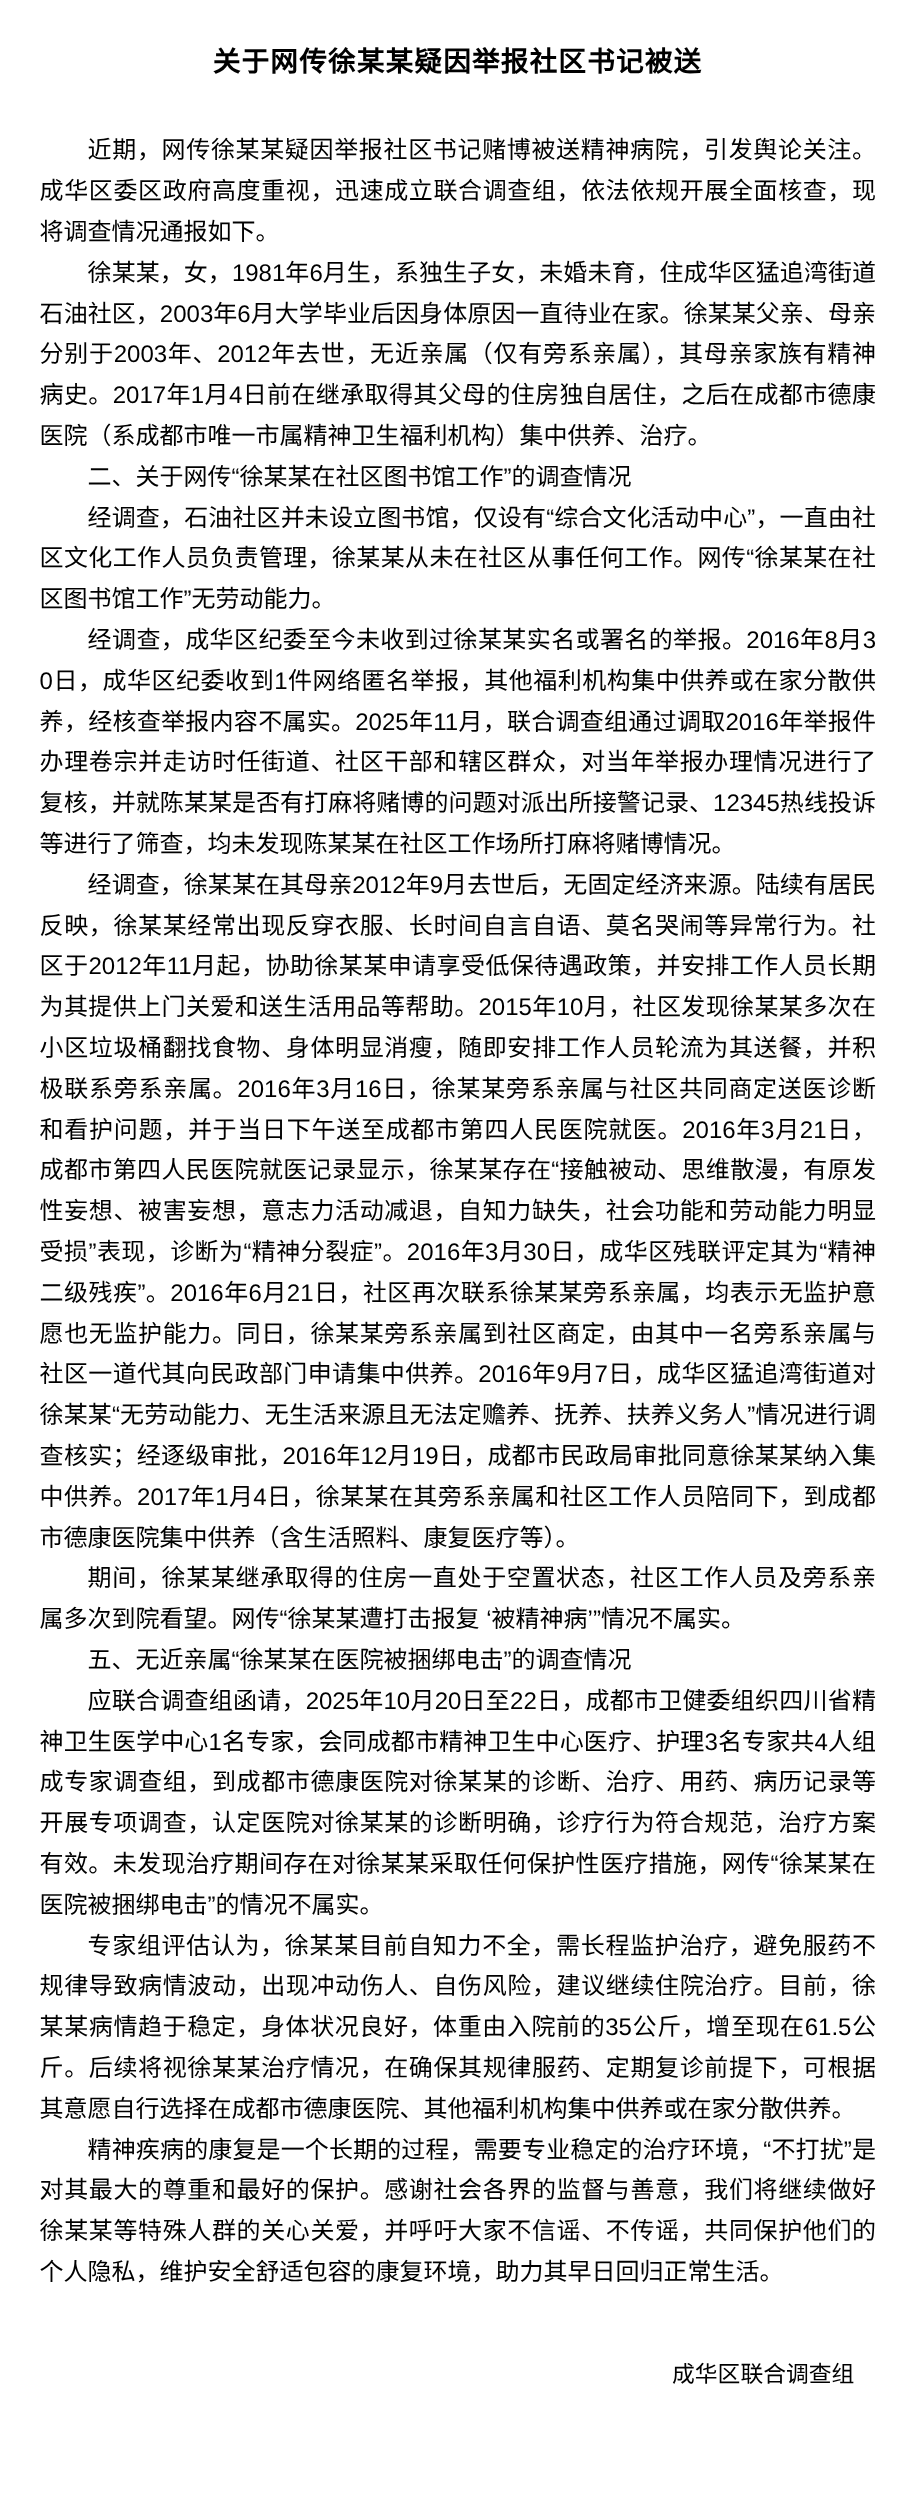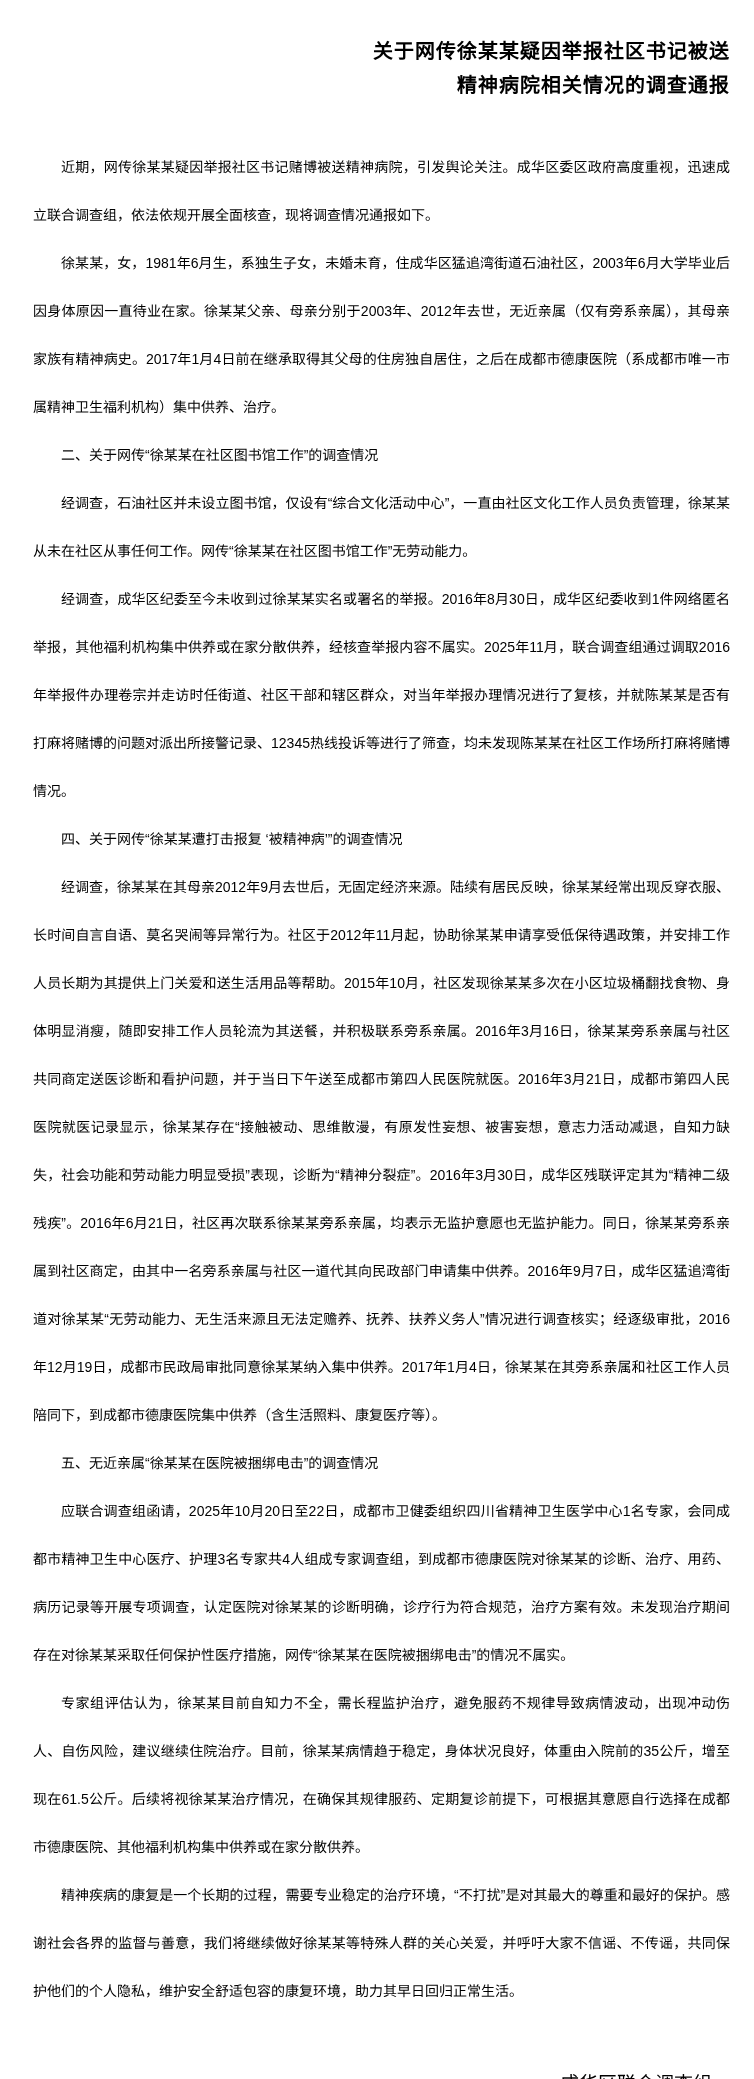--- a/index.html
+++ b/index.html
@@ -15,33 +15,33 @@
   }
   .page {
     box-sizing: border-box;
     width: 754px;
     min-height: 2079px;
     padding: 20px 24px 24px 33px;
     overflow: hidden;
   }
   .doc-title {
     margin: 14px 0 41px 0;
-    text-align: right;
-    font-size: 20px;
+    text-align: center;
+    font-size: 23px;
     font-weight: 700;
     line-height: 34px;
     letter-spacing: 1px;
   }
   .doc-title .tline {
     display: block;
   }
   .para {
     margin: 0;
-    font-size: 14px;
-    line-height: 48px;
+    font-size: 20px;
+    line-height: 34px;
     text-align: justify;
     text-indent: 2em;
     font-weight: 400;
     word-break: break-all;
   }
   .para.heading {
     font-weight: 400;
   }
   .signature-block {
     margin-top: 52px;
@@ -54,34 +54,33 @@
     display: block;
   }
 </style>
 </head>
 <body>
 
 <div class="page">
 
   <h1 class="doc-title">
     <span class="tline">关于网传徐某某疑因举报社区书记被送</span>
-    <span class="tline">精神病院相关情况的调查通报</span>
   </h1>
 
   <p class="para">近期，网传徐某某疑因举报社区书记赌博被送精神病院，引发舆论关注。成华区委区政府高度重视，迅速成立联合调查组，依法依规开展全面核查，现将调查情况通报如下。</p>
 
   <p class="para">徐某某，女，1981年6月生，系独生子女，未婚未育，住成华区猛追湾街道石油社区，2003年6月大学毕业后因身体原因一直待业在家。徐某某父亲、母亲分别于2003年、2012年去世，无近亲属（仅有旁系亲属），其母亲家族有精神病史。2017年1月4日前在继承取得其父母的住房独自居住，之后在成都市德康医院（系成都市唯一市属精神卫生福利机构）集中供养、治疗。</p>
 
   <p class="para heading">二、关于网传“徐某某在社区图书馆工作”的调查情况</p>
   <p class="para">经调查，石油社区并未设立图书馆，仅设有“综合文化活动中心”，一直由社区文化工作人员负责管理，徐某某从未在社区从事任何工作。网传“徐某某在社区图书馆工作”无劳动能力。</p>
 
   <p class="para">经调查，成华区纪委至今未收到过徐某某实名或署名的举报。2016年8月30日，成华区纪委收到1件网络匿名举报，其他福利机构集中供养或在家分散供养，经核查举报内容不属实。2025年11月，联合调查组通过调取2016年举报件办理卷宗并走访时任街道、社区干部和辖区群众，对当年举报办理情况进行了复核，并就陈某某是否有打麻将赌博的问题对派出所接警记录、12345热线投诉等进行了筛查，均未发现陈某某在社区工作场所打麻将赌博情况。</p>
 
-  <p class="para heading">四、关于网传“徐某某遭打击报复 ‘被精神病’”的调查情况</p>
   <p class="para">经调查，徐某某在其母亲2012年9月去世后，无固定经济来源。陆续有居民反映，徐某某经常出现反穿衣服、长时间自言自语、莫名哭闹等异常行为。社区于2012年11月起，协助徐某某申请享受低保待遇政策，并安排工作人员长期为其提供上门关爱和送生活用品等帮助。2015年10月，社区发现徐某某多次在小区垃圾桶翻找食物、身体明显消瘦，随即安排工作人员轮流为其送餐，并积极联系旁系亲属。2016年3月16日，徐某某旁系亲属与社区共同商定送医诊断和看护问题，并于当日下午送至成都市第四人民医院就医。2016年3月21日，成都市第四人民医院就医记录显示，徐某某存在“接触被动、思维散漫，有原发性妄想、被害妄想，意志力活动减退，自知力缺失，社会功能和劳动能力明显受损”表现，诊断为“精神分裂症”。2016年3月30日，成华区残联评定其为“精神二级残疾”。2016年6月21日，社区再次联系徐某某旁系亲属，均表示无监护意愿也无监护能力。同日，徐某某旁系亲属到社区商定，由其中一名旁系亲属与社区一道代其向民政部门申请集中供养。2016年9月7日，成华区猛追湾街道对徐某某“无劳动能力、无生活来源且无法定赡养、抚养、扶养义务人”情况进行调查核实；经逐级审批，2016年12月19日，成都市民政局审批同意徐某某纳入集中供养。2017年1月4日，徐某某在其旁系亲属和社区工作人员陪同下，到成都市德康医院集中供养（含生活照料、康复医疗等）。</p>
+  <p class="para">期间，徐某某继承取得的住房一直处于空置状态，社区工作人员及旁系亲属多次到院看望。网传“徐某某遭打击报复 ‘被精神病’”情况不属实。</p>
 
   <p class="para heading">五、无近亲属“徐某某在医院被捆绑电击”的调查情况</p>
   <p class="para">应联合调查组函请，2025年10月20日至22日，成都市卫健委组织四川省精神卫生医学中心1名专家，会同成都市精神卫生中心医疗、护理3名专家共4人组成专家调查组，到成都市德康医院对徐某某的诊断、治疗、用药、病历记录等开展专项调查，认定医院对徐某某的诊断明确，诊疗行为符合规范，治疗方案有效。未发现治疗期间存在对徐某某采取任何保护性医疗措施，网传“徐某某在医院被捆绑电击”的情况不属实。</p>
   <p class="para">专家组评估认为，徐某某目前自知力不全，需长程监护治疗，避免服药不规律导致病情波动，出现冲动伤人、自伤风险，建议继续住院治疗。目前，徐某某病情趋于稳定，身体状况良好，体重由入院前的35公斤，增至现在61.5公斤。后续将视徐某某治疗情况，在确保其规律服药、定期复诊前提下，可根据其意愿自行选择在成都市德康医院、其他福利机构集中供养或在家分散供养。</p>
 
   <p class="para">精神疾病的康复是一个长期的过程，需要专业稳定的治疗环境，“不打扰”是对其最大的尊重和最好的保护。感谢社会各界的监督与善意，我们将继续做好徐某某等特殊人群的关心关爱，并呼吁大家不信谣、不传谣，共同保护他们的个人隐私，维护安全舒适包容的康复环境，助力其早日回归正常生活。</p>
 
   <div class="signature-block">
     <span class="sig-line">成华区联合调查组</span>
 

